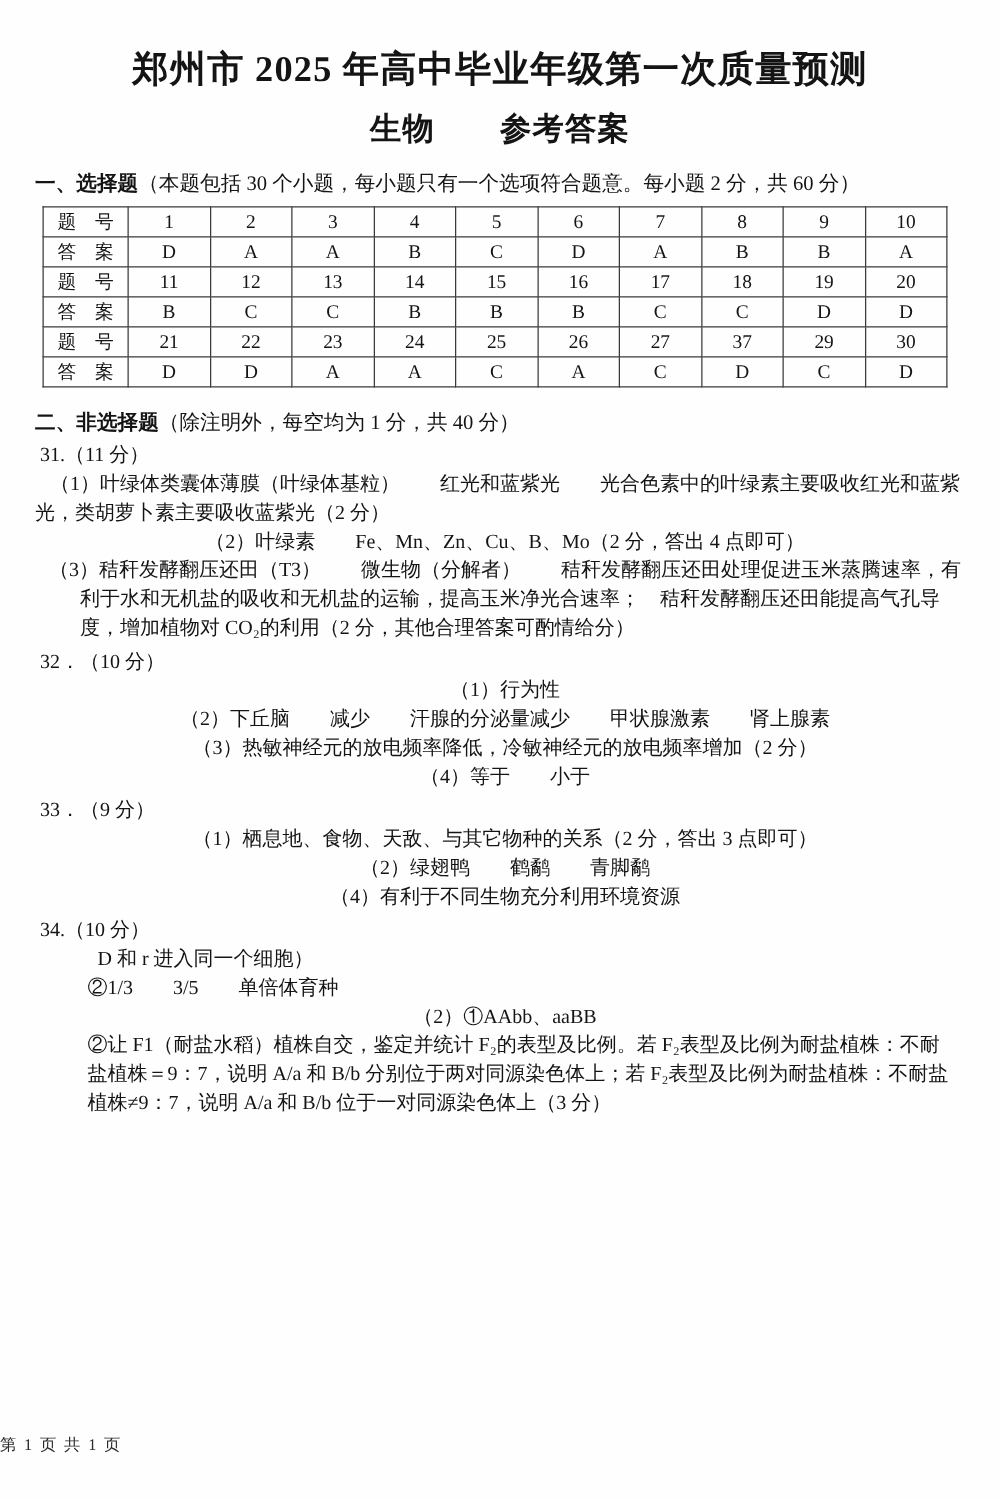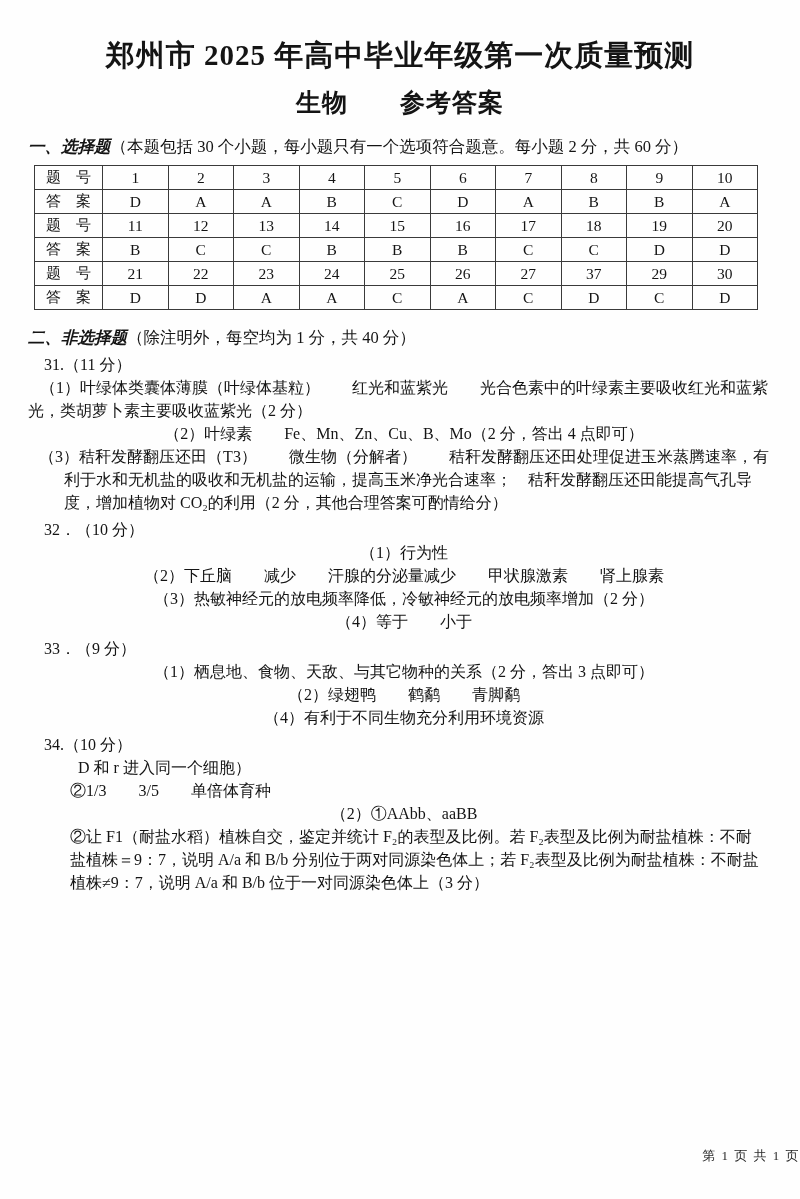--- a/index.html
+++ b/index.html
@@ -27,21 +27,21 @@
     text-align: center;
     font-size: 25px;
     font-weight: bold;
     letter-spacing: 1px;
   }
   .sec-heading {
     margin-top: 17px;
     font-size: 16.5px;
     white-space: nowrap;
   }
-  .sec-heading .sec-label { font-weight: bold; font-style: italic; }
+  .sec-heading .sec-label { font-weight: bold; }
   table.answer-table {
     border-collapse: collapse;
     table-layout: fixed;
     width: 724px;
     margin: 7px 0 0 6px;
   }
   table.answer-table td {
     border: 1px solid #3a3a3a;
     height: 24px;
     text-align: center;
@@ -49,37 +49,36 @@
     font-size: 15.5px;
     padding: 0;
   }
   table.answer-table td.lbl { font-size: 15px; }
   .answers { margin-top: 3px; }
   .ln {
     font-size: 16px;
     line-height: 23px;
     white-space: pre;
   }
-  .ln-q    { margin-left: 16px; }
+  .ln-q    { margin-left: 4px; }
   .ln-part { margin-left: 8px; text-align: center; }
   .ln-base { margin-left: 0; }
   .ln-cont { margin-left: 36px; }
   .ln-sub  { margin-left: 42px; }
   .ln-cont2{ margin-left: 50px; }
   .q-head  { margin-top: 4px; }
   .page-footer {
     position: absolute;
     bottom: 34px;
     left: 0;
     width: 100%;
-    text-align: right;
+    text-align: left;
     font-size: 13px;
     letter-spacing: 1.5px;
     color: #2a2a2a;
-    padding-left: 40px;
   }
 </style>
 </head>
 <body>
 
 <div class="page">
   <div class="content">
 
     <h1 class="doc-title">郑州市 2025 年高中毕业年级第一次质量预测</h1>
     <h2 class="doc-subtitle">生物　　参考答案</h2>

